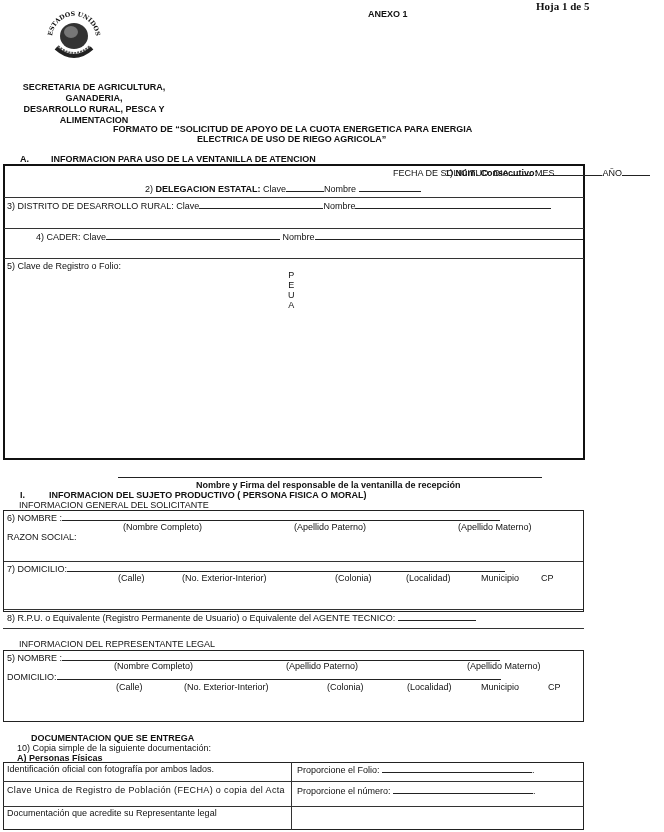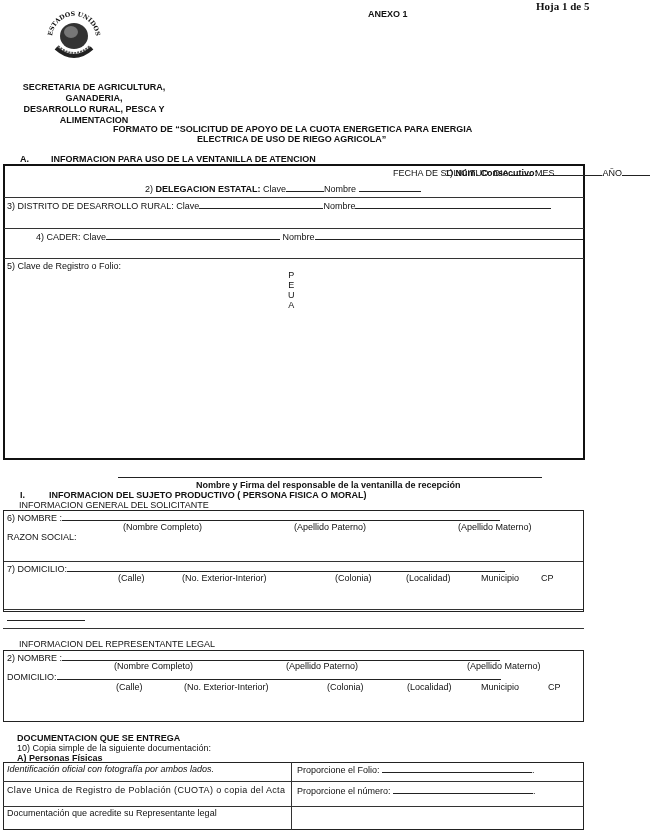--- a/index.html
+++ b/index.html
@@ -113,61 +113,62 @@
 </div>
 <div class="field" style="left:118px;top:573px;">(Calle)</div>
 <div class="field" style="left:182px;top:573px;">(No. Exterior-Interior)</div>
 <div class="field" style="left:335px;top:573px;">(Colonia)</div>
 <div class="field" style="left:406px;top:573px;">(Localidad)</div>
 <div class="field" style="left:481px;top:573px;">Municipio</div>
 <div class="field" style="left:541px;top:573px;">CP</div>
 <div class="hr" style="left:4px;top:609px;width:579px;"></div>
 
 <div class="field" style="left:7px;top:612px;">
+  <span>8) R.P.U. o Equivalente (Registro Permanente de Usuario) o Equivalente del AGENTE TECNICO:</span>
   <span class="line" style="width:78px;"></span>
 </div>
 <div class="hr" style="left:3px;top:628px;width:581px;"></div>
 
 <div class="abs" style="left:19px;top:639px;font-size:9px;">INFORMACION DEL REPRESENTANTE LEGAL</div>
 <div class="box" style="left:3px;top:650px;width:581px;height:72px;"></div>
 
 <div class="field" style="left:7px;top:652px;">
-  <span>2) NOMBRE :</span><span class="line" style="width:438px;"></span>
+  <span>5) NOMBRE :</span><span class="line" style="width:438px;"></span>
 </div>
 <div class="field" style="left:114px;top:661px;">(Nombre Completo)</div>
 <div class="field" style="left:286px;top:661px;">(Apellido Paterno)</div>
 <div class="field" style="left:467px;top:661px;">(Apellido Materno)</div>
 
 <div class="field" style="left:7px;top:671px;">
   <span>DOMICILIO:</span><span class="line" style="width:444px;"></span>
 </div>
 <div class="field" style="left:116px;top:682px;">(Calle)</div>
 <div class="field" style="left:184px;top:682px;">(No. Exterior-Interior)</div>
 <div class="field" style="left:327px;top:682px;">(Colonia)</div>
 <div class="field" style="left:407px;top:682px;">(Localidad)</div>
 <div class="field" style="left:481px;top:682px;">Municipio</div>
 <div class="field" style="left:548px;top:682px;">CP</div>
 
-<div class="abs b" style="left:17px;top:733px;font-size:9px;">DOCUMENTACION QUE SE ENTREGA</div>
+<div class="abs b" style="left:31px;top:733px;font-size:9px;">DOCUMENTACION QUE SE ENTREGA</div>
 <div class="abs" style="left:17px;top:743px;font-size:9px;">10) Copia simple de la siguiente documentación:</div>
 <div class="abs b" style="left:17px;top:753px;font-size:9px;">A) Personas Físicas</div>
 
 <div class="box" style="left:3px;top:762px;width:581px;height:68px;"></div>
 <div class="vr" style="left:291px;top:762px;height:68px;"></div>
 <div class="hr" style="left:3px;top:781px;width:581px;"></div>
 <div class="hr" style="left:3px;top:806px;width:581px;"></div>
 
-<div class="field" style="left:7px;top:764px;font-style:italic;">Identificación oficial con fotografía por ambos lados.</div>
+<div class="field" style="left:7px;top:764px;">Identificación oficial con fotografía por ambos lados.</div>
 <div class="field" style="left:297px;top:764px;">
   <span>Proporcione el Folio:</span>
   <span class="line" style="width:150px;"></span>.
 </div>
 
 <div class="field" style="left:7px;top:785px;line-height:10px;">
-  <div style="letter-spacing:0.35px;">Clave Unica de Registro de Población (CUOTA) o copia del Acta</div>
+  <div style="letter-spacing:0.35px;">Clave Unica de Registro de Población (FECHA) o copia del Acta</div>
 </div>
 <div class="field" style="left:297px;top:785px;">
   <span>Proporcione el número:</span>
   <span class="line" style="width:140px;"></span>.
 </div>
 
 <div class="field" style="left:7px;top:808px;">Documentación que acredite su Representante legal</div>
 <div class="field" style="left:297px;top:808px;width:280px;height:20px;"></div>
 
 </body></html>

